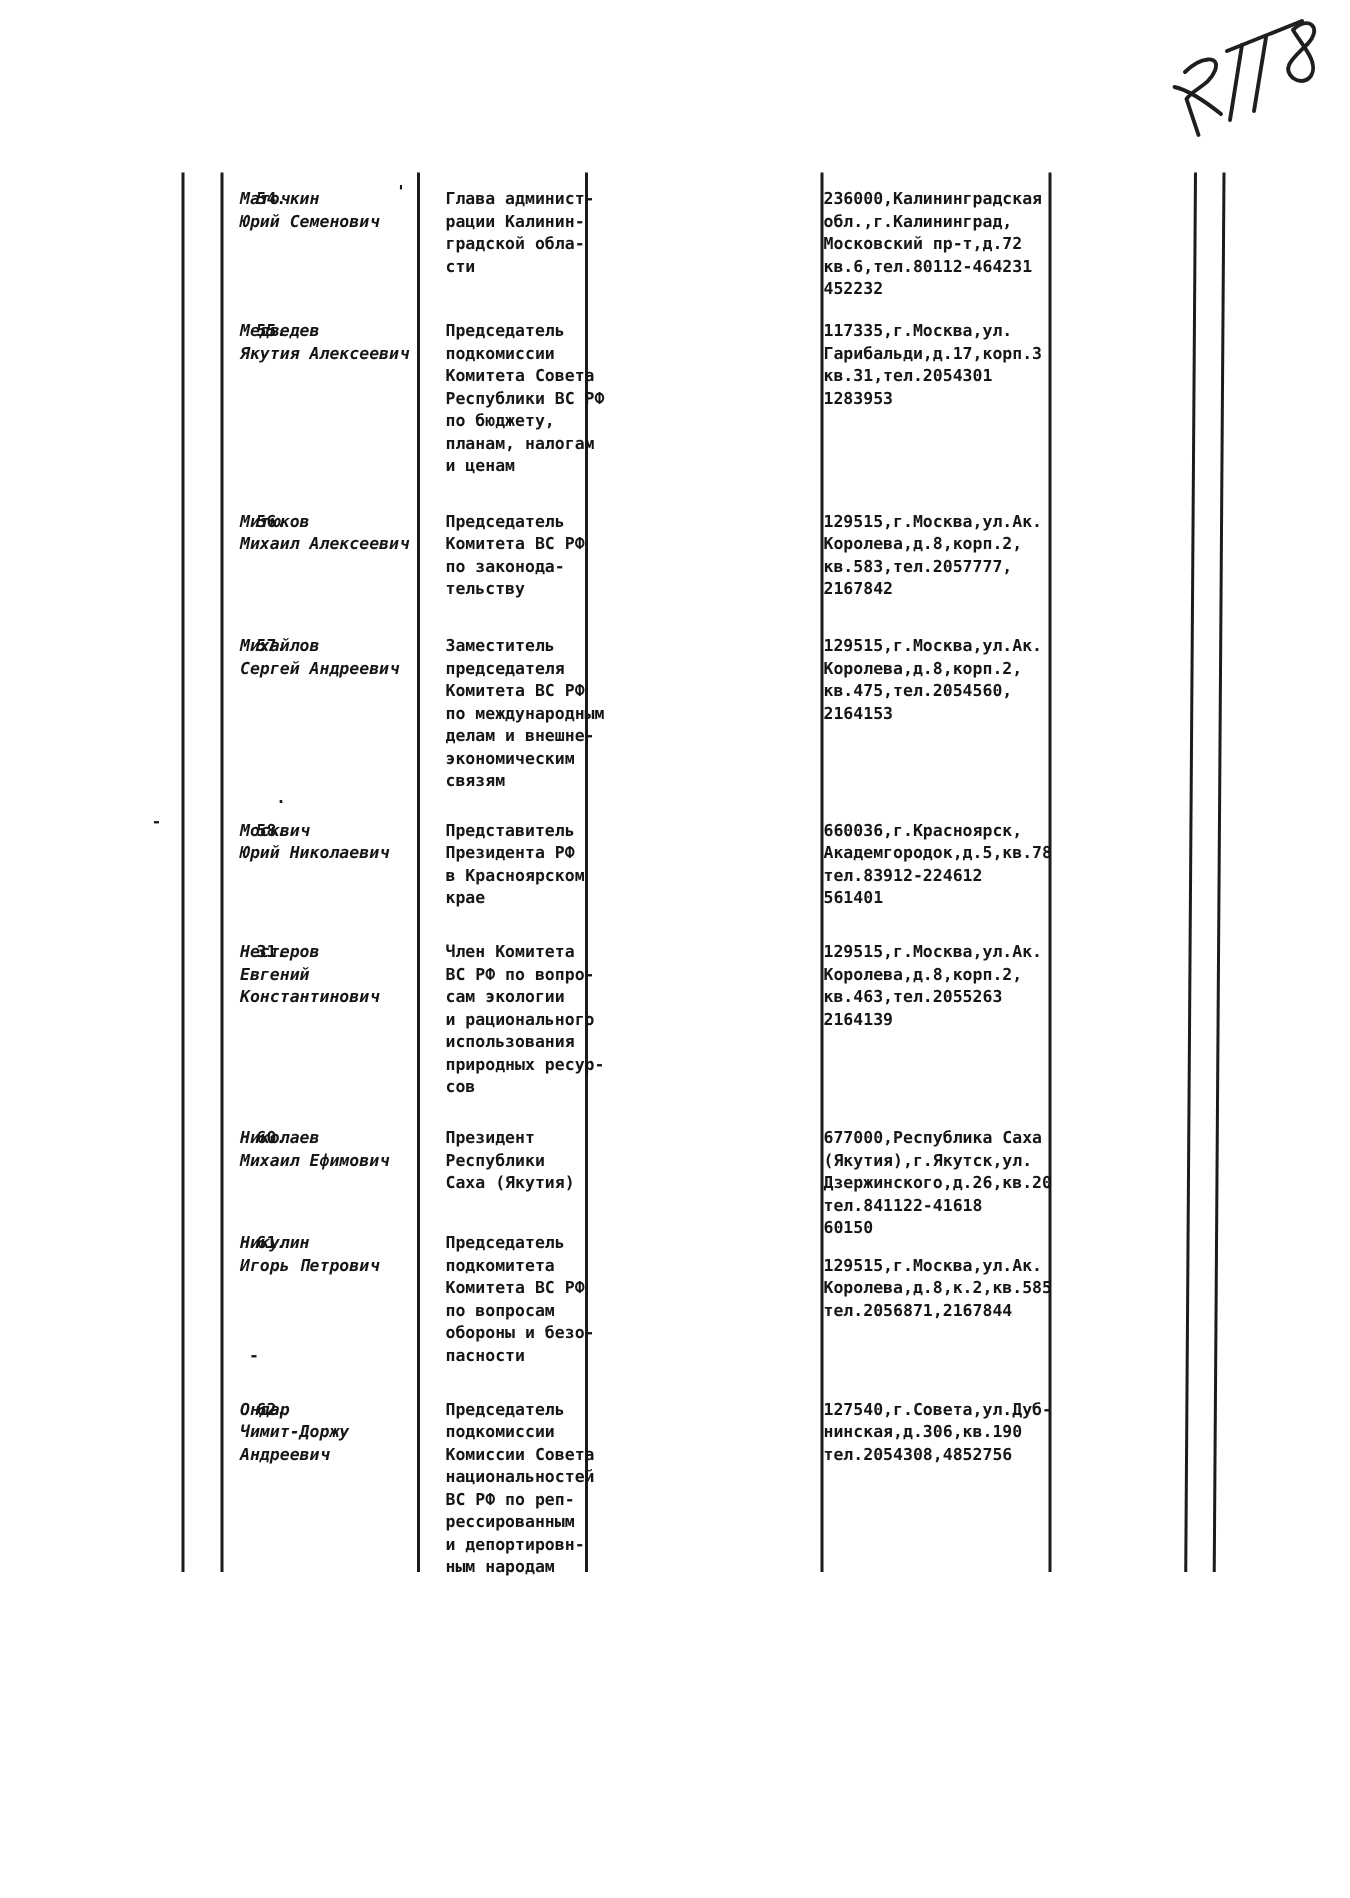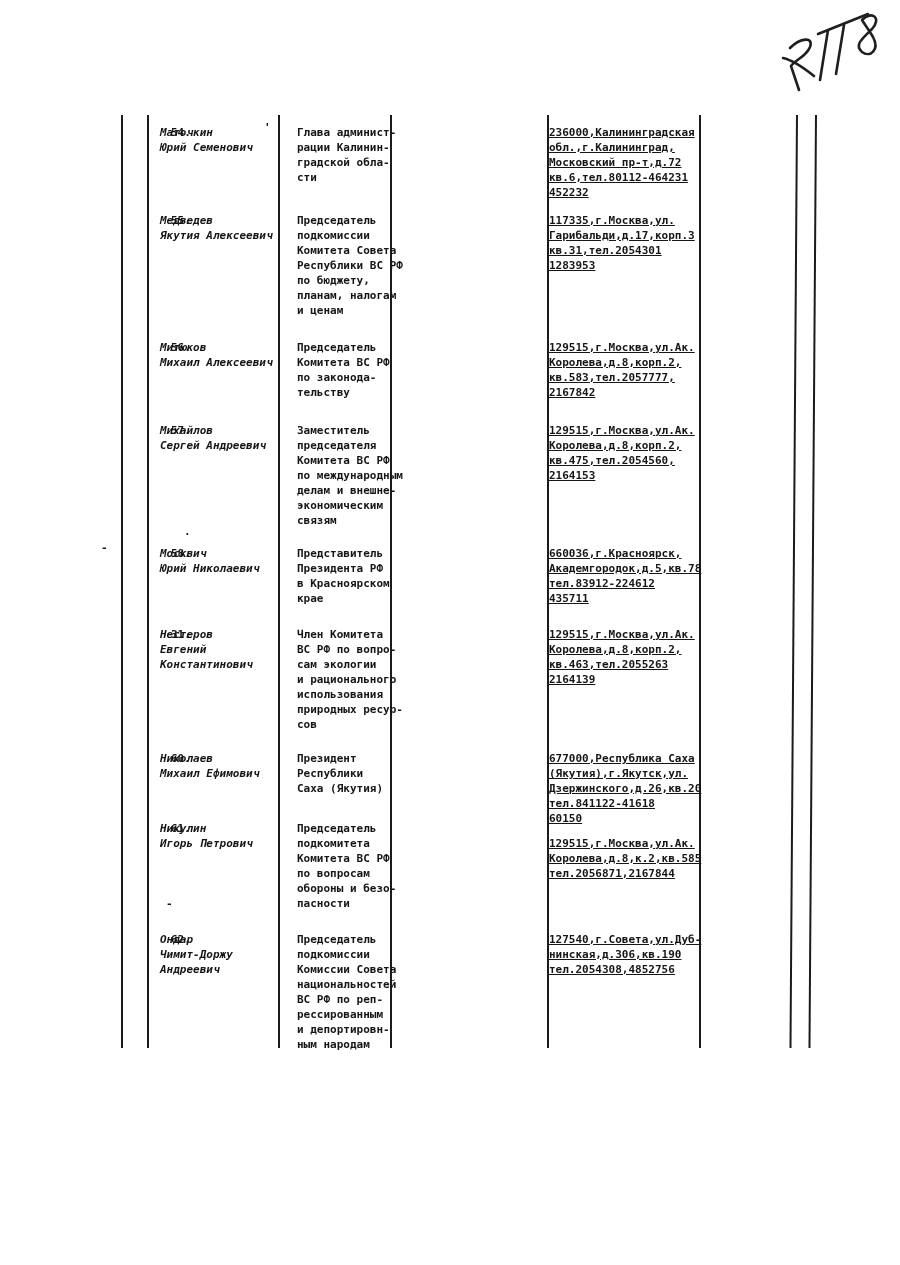--- a/index.html
+++ b/index.html
@@ -13,21 +13,21 @@
   .vline.tilt{transform:rotate(0.4deg);transform-origin:top left;}
   .row{position:absolute;left:0;width:900px;}
   .cell{
     position:absolute;top:0;
     font-size:11px;line-height:15px;font-weight:bold;
     white-space:pre-line;letter-spacing:0px;
   }
   .cell.num {left:139px;width:26px;padding-left:32px;}
   .cell.name{left:160px;width:118px;font-style:italic;}
   .cell.pos {left:286px;width:108px;margin-left:11px;}
-  .cell.addr{left:549px;width:156px;text-decoration:underline;}
+  .cell.addr{left:549px;width:156px;}
   .cell.addr.down1{top:15px;}
   .artifact{
     position:absolute;font-size:11px;line-height:15px;font-weight:bold;
   }
   .handwriting{position:absolute;left:770px;top:2px;width:130px;height:95px;}
   .handwriting path{stroke:#1f1f1f;stroke-width:2.6;fill:none;stroke-linecap:round;stroke-linejoin:round;}
 </style>
 </head>
 <body>
 
@@ -118,21 +118,21 @@
     <div class="cell num">58.</div>
     <div class="cell name">Москвич
 Юрий Николаевич</div>
     <div class="cell pos">Представитель
 Президента РФ
 в Красноярском
 крае</div>
     <div class="cell addr">660036,г.Красноярск,
 Академгородок,д.5,кв.78
 тел.83912-224612
-435711</div>
+561401</div>
   </div>
 
   <div class="row" style="top:627px">
     <div class="cell num">31.</div>
     <div class="cell name">Нестеров
 Евгений
 Константинович</div>
     <div class="cell pos">Член Комитета
 ВС РФ по вопро-
 сам экологии

